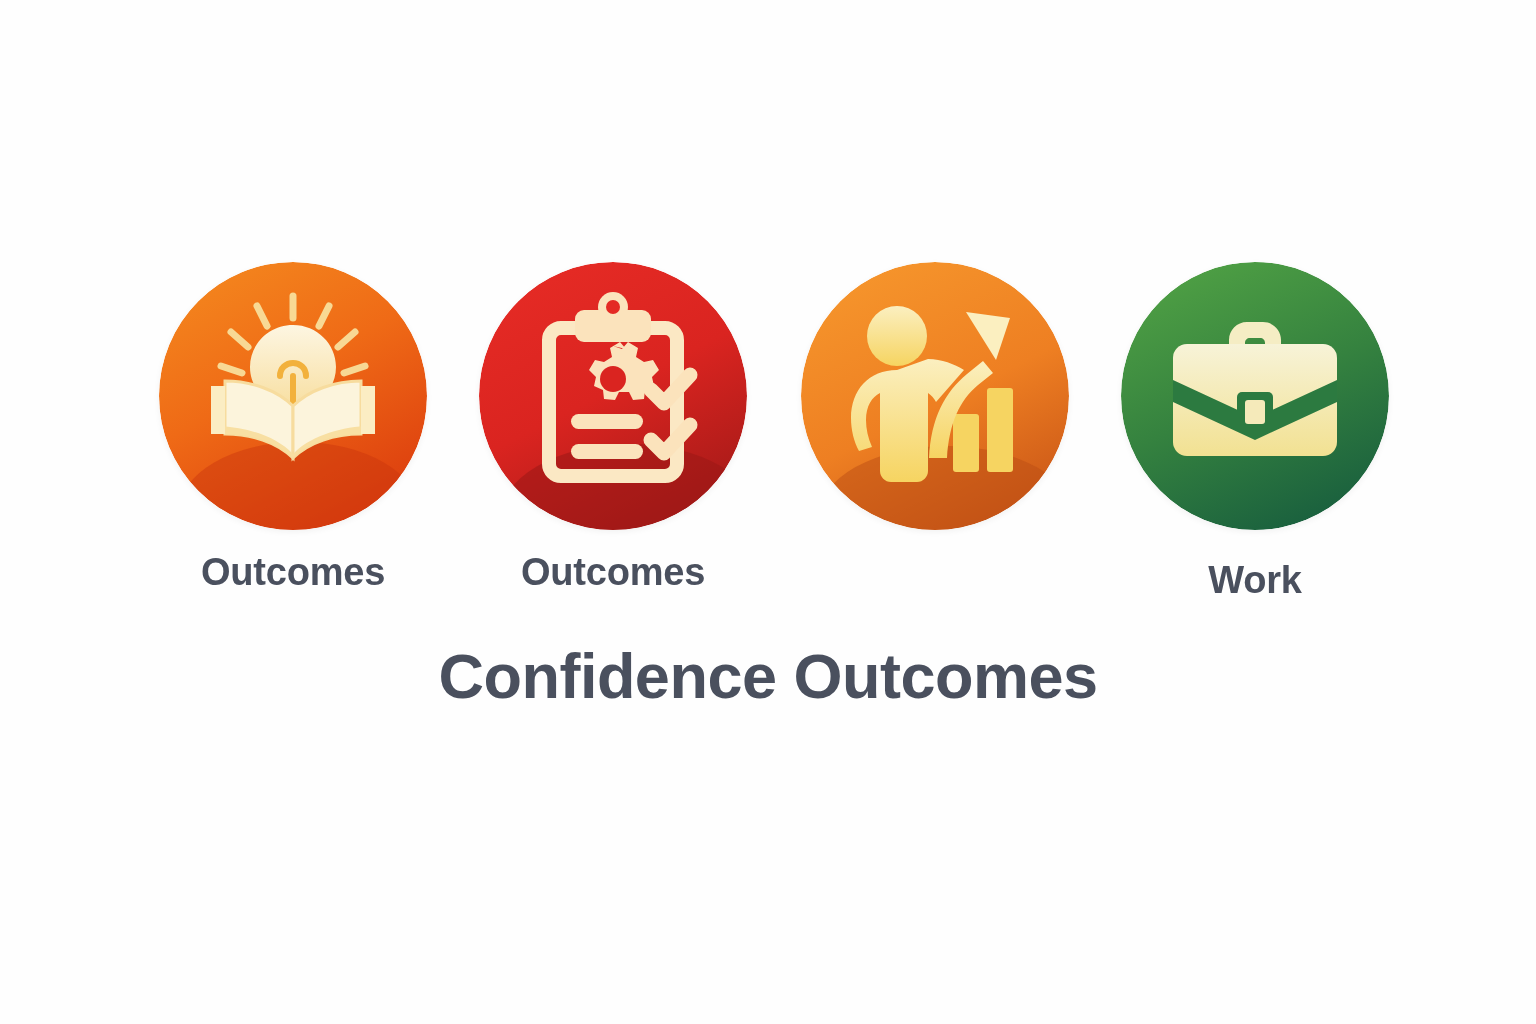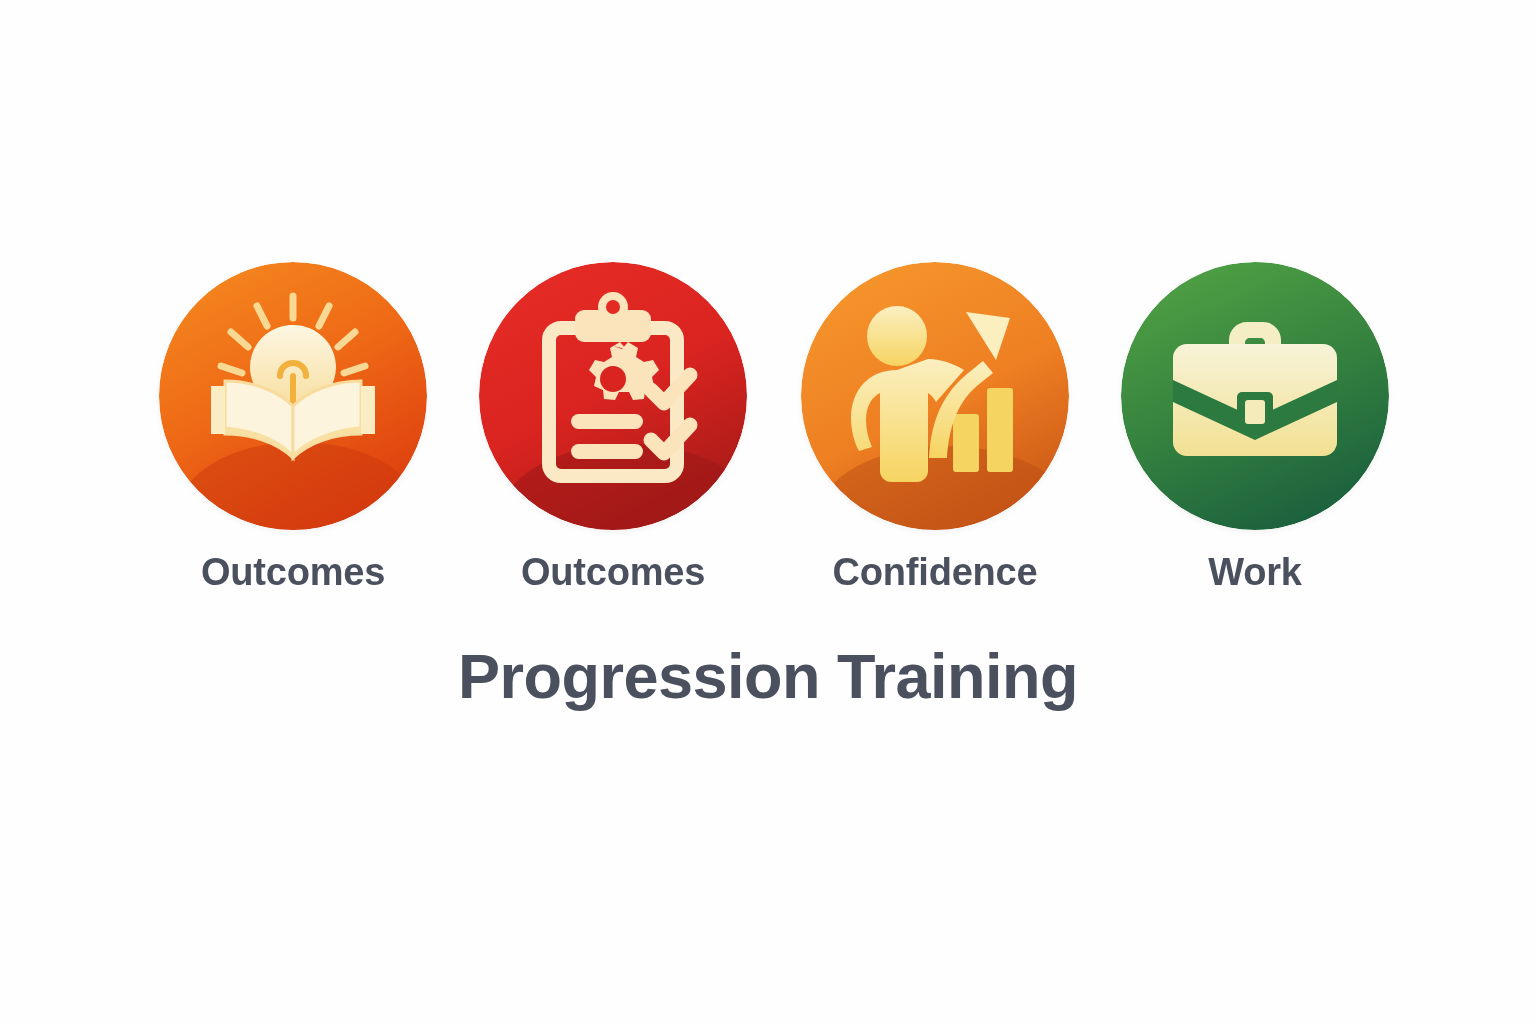--- a/index.html
+++ b/index.html
@@ -74,21 +74,21 @@
     font-size: 63px;
     font-weight: bold;
     color: #4a505e;
     letter-spacing: -0.5px;
     line-height: 1.05;
   }
   
   .step.s1 { margin-left: 13px; }
   .step.s2 { margin-left: 0px; }
   .step.s3 { margin-left: 2px; }
-  .step.s4 { margin-left: 0px; }
+  .step.s4 { margin-left: 0px; gap: 8px; }
 </style>
 </head>
 <body>
 
 <div id="infographic">
 
   <div class="steps-row">
 
     <div class="step s1">
       <div class="icon-circle">
@@ -214,21 +214,20 @@
           <g>
             <path d="M128 196c2-40 16-66 38-84l16-13 10 12-15 12c-18 15-29 38-31 73z" fill="url(#pg3)"></path>
             <path d="M165 50l44 6-14 42z" fill="#FBEFC0"></path>
           </g>
           <g>
             <circle cx="96" cy="74" r="30" fill="url(#pg3)"></circle>
             <path d="M96 108c-28 0-46 20-46 48 0 12 3 24 8 33l13-4c-4-9-6-18-6-27 0-14 6-23 14-27v78c0 6 5 11 11 11h26c6 0 11-5 11-11v-78c3 2 6 5 8 9l28-32c-10-6-22-11-36-11z" fill="url(#pg3)"></path>
           </g>
         </svg>
       </div>
-      <div class="step-label">Confidence</div>
     </div>
 
     <div class="step s4">
       <div class="icon-circle">
         <svg viewBox="0 0 268 268" xmlns="http://www.w3.org/2000/svg">
           <defs>
             <linearGradient id="g4" x1="0.25" y1="0" x2="0.7" y2="1">
               <stop offset="0%" stop-color="#4FA044"></stop>
               <stop offset="50%" stop-color="#35823F"></stop>
               <stop offset="100%" stop-color="#195F3E"></stop>
@@ -251,15 +250,15 @@
             <rect x="116" y="130" width="36" height="40" rx="5" fill="#2C7A40"></rect>
             <rect x="124" y="138" width="20" height="24" rx="3" fill="#F5EABA"></rect>
           </g>
         </svg>
       </div>
       <div class="step-label">Work</div>
     </div>
 
   </div>
 
-  <div class="main-title">Progression Training</div>
+  <div class="main-title">Confidence Outcomes</div>
 
 </div>
 
 </body></html>

